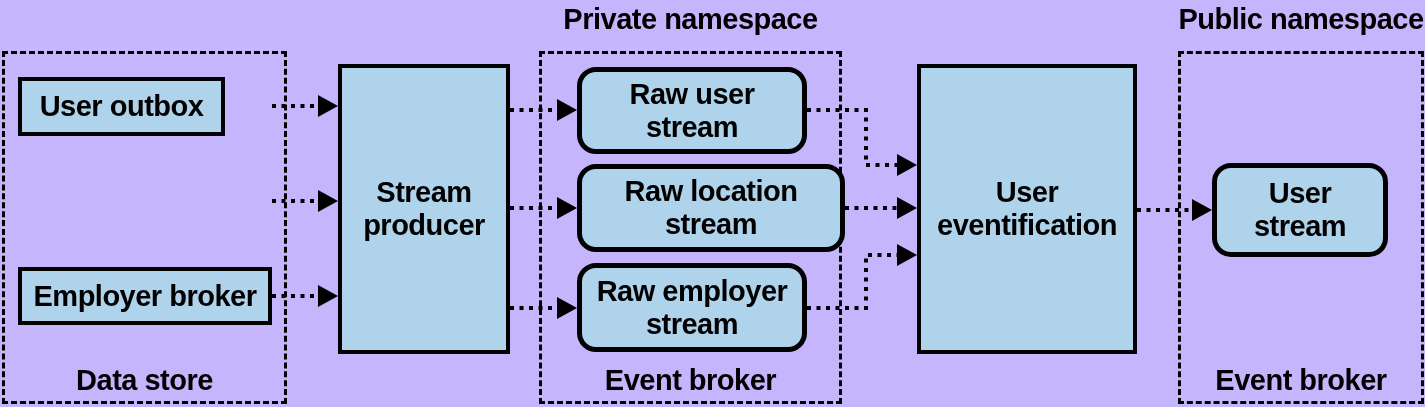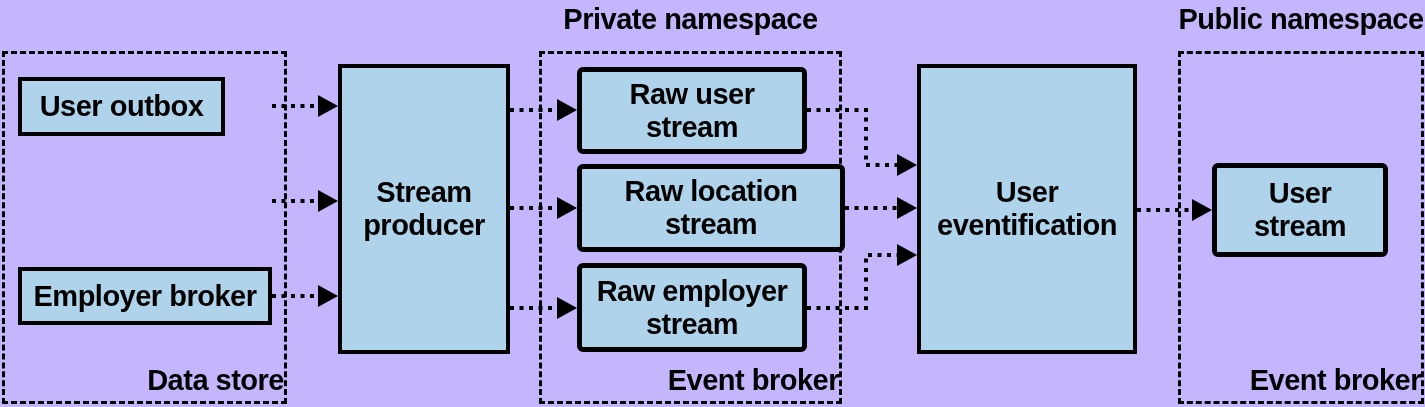--- a/index.html
+++ b/index.html
@@ -22,21 +22,21 @@
     position: absolute;
     border: 3px dashed #000;
     background: transparent;
     z-index: 0;
     box-sizing: border-box;
   }
   .group-label {
     position: absolute;
     left: 0; right: 0;
     bottom: 5px;
-    text-align: right;
+    text-align: center;
     font-size: 29px;
     font-weight: 700;
     letter-spacing: -0.5px;
     line-height: 32px;
   }
   .namespace-title {
     position: absolute;
     top: 2px;
     text-align: center;
     font-size: 29px;
@@ -58,21 +58,21 @@
   }
   .node-label {
     font-size: 29px;
     font-weight: 700;
     letter-spacing: -0.5px;
     line-height: 33px;
     white-space: pre-line;
   }
   .node.rounded {
     border-width: 5px;
-    border-radius: 6px;
+    border-radius: 19px;
   }
   .node.tall {
     flex-direction: column;
     gap: 52px;
   }
   
   #grp-datastore { left: 2px;    top: 51px; width: 285px; height: 353px; }
   #grp-private   { left: 539px;  top: 51px; width: 303px; height: 353px; }
   #grp-public    { left: 1178px; top: 51px; width: 246px; height: 353px; }
 

